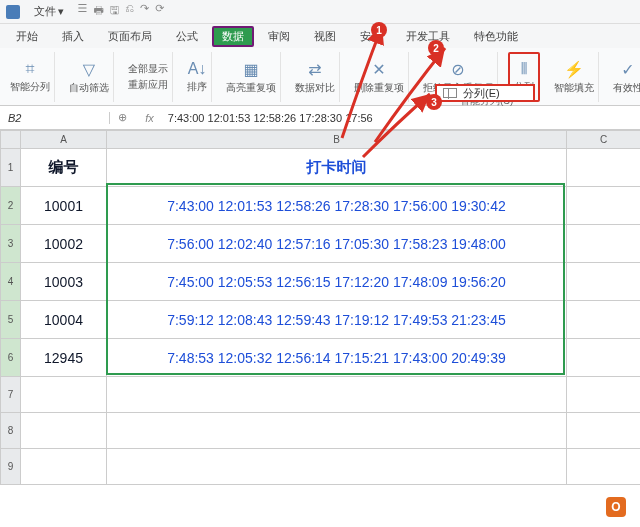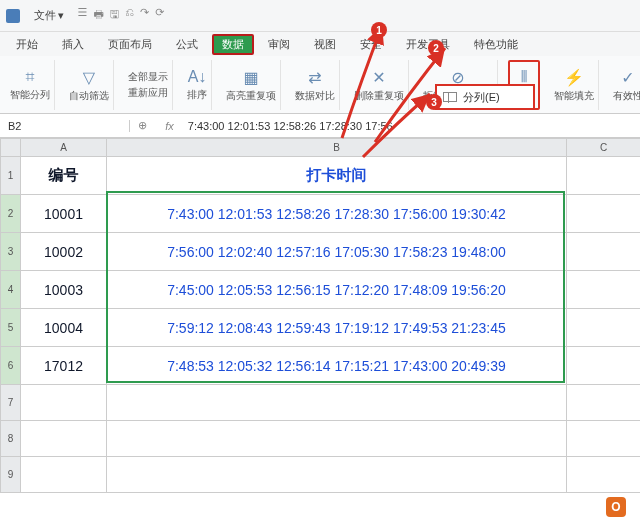--- a/index.html
+++ b/index.html
@@ -1,47 +1,47 @@
 <!DOCTYPE html>
 <html><head>
   <meta charset="utf-8">
   <style>
     * { box-sizing: border-box; margin: 0; padding: 0; }
     body { font-family: "Microsoft YaHei", Arial, sans-serif; font-size: 11px; background: #fff; width: 640px; height: 527px; overflow: hidden; position: relative; }
     
-    .menubar { display: flex; align-items: center; height: 32px; background: #f5f6f7; border-bottom: 1px solid #ddd; padding: 0 6px; gap: 14px; font-size: 11px; color: #444; }
+    .menubar { display: flex; align-items: center; height: 24px; background: #f5f6f7; border-bottom: 1px solid #ddd; padding: 0 6px; gap: 14px; font-size: 11px; color: #444; }
     .menubar .logo { width: 14px; height: 14px; background: #4a7db8; border-radius: 2px; }
     .menubar .file-dd { display: flex; align-items: center; gap: 2px; }
     .menubar .qat { display: flex; gap: 6px; color: #888; }
     .menubar .qat span { font-size: 11px; }
     
     .tabbar { display: flex; align-items: center; height: 24px; background: #f5f6f7; padding: 0 6px; gap: 4px; font-size: 11px; color: #444; }
     .tabbar .tab { padding: 3px 10px; cursor: pointer; }
-    .tabbar .tab.active { background: #2e9b4f; color: #fff; border-radius: 2px; border: 2px solid #b91c1c; padding: 1px 8px; }
+    .tabbar .tab.active { background: #2e9b4f; color: #fff; border-radius: 2px; border: 2px solid #701a75; padding: 1px 8px; }
     
     .ribbon { display: flex; align-items: flex-start; height: 58px; background: #f9fafb; border-bottom: 1px solid #ccc; padding: 4px 6px; gap: 10px; font-size: 10px; color: #555; }
     .ribgrp { display: flex; flex-direction: column; align-items: center; justify-content: center; gap: 2px; padding: 2px 4px; border-right: 1px solid #e3e3e3; height: 50px; }
     .ribgrp:last-child { border-right: none; }
     .ribicon { font-size: 16px; color: #6a8db3; }
     .ribgrp .lbl { font-size: 10px; color: #555; white-space: nowrap; }
     .ribgrp.hl { border: 2px solid #d93025; border-radius: 2px; position: relative; }
     
-    .dropdown-hl { position: absolute; top: 84px; left: 435px; width: 100px; height: 26px; border: 2px solid #d93025; background: #fff; display: flex; align-items: center; padding: 0 6px; font-size: 11px; color: #333; z-index: 30; }
+    .dropdown-hl { position: absolute; top: 84px; left: 435px; width: 100px; height: 18px; border: 2px solid #d93025; background: #fff; display: flex; align-items: center; padding: 0 6px; font-size: 11px; color: #333; z-index: 30; }
     .dropdown-hl .ic { width: 14px; height: 10px; border: 1px solid #888; margin-right: 6px; position: relative; }
     .dropdown-hl .ic::after { content: ""; position: absolute; left: 4px; top: 0; width: 1px; height: 10px; background: #888; }
     
     .callout-red { position: absolute; width: 16px; height: 16px; background: #d93025; border-radius: 50%; color: #fff; font-size: 10px; font-weight: bold; display: flex; align-items: center; justify-content: center; z-index: 40; }
     .callout-red.n1 { top: 22px; left: 371px; }
     .callout-red.n2 { top: 40px; left: 428px; }
     .callout-red.n3 { top: 94px; left: 426px; }
     
     .arrow { position: absolute; z-index: 35; }
     
     .fbar { display: flex; align-items: center; height: 24px; border-bottom: 1px solid #ccc; font-size: 11px; }
-    .fbar .namebox { width: 130px; border-right: 1px solid #ccc; padding: 0 8px; color: #333; }
+    .fbar .namebox { width: 110px; border-right: 1px solid #ccc; padding: 0 8px; color: #333; font-style: italic; }
     .fbar .fx { padding: 0 10px; color: #888; font-style: italic; }
     .fbar .fxval { color: #333; padding-left: 4px; }
     
     .grid-wrap { position: relative; }
     table.grid { border-collapse: collapse; width: 100%; table-layout: fixed; }
     .grid th, .grid td { border: 1px solid #ccc; background: #fff; }
     .grid .colhead th { background: #e8eaec; color: #555; font-weight: normal; height: 18px; font-size: 10px; }
     .grid .rowhead { background: #e8eaec; color: #555; text-align: center; width: 20px; font-size: 10px; }
     .grid .rowhead.sel { background: #cfe6cf; }
     .grid td.cell { height: 38px; text-align: center; font-size: 14px; font-family: Arial, sans-serif; color: #1d4ed8; }
@@ -224,21 +224,21 @@
     <td class="cell"></td>
   </tr>
   <tr>
     <td class="rowhead sel">5</td>
     <td class="cellA">10004</td>
     <td class="cell">7:59:12 12:08:43 12:59:43 17:19:12 17:49:53 21:23:45</td>
     <td class="cell"></td>
   </tr>
   <tr>
     <td class="rowhead sel">6</td>
-    <td class="cellA">17012</td>
+    <td class="cellA">12945</td>
     <td class="cell">7:48:53 12:05:32 12:56:14 17:15:21 17:43:00 20:49:39</td>
     <td class="cell"></td>
   </tr>
   <tr class="empty">
           <td class="rowhead">7</td>
           <td class="cellA"></td>
           <td class="cell"></td>
           <td class="cell"></td>
         </tr>
   <tr class="empty">

